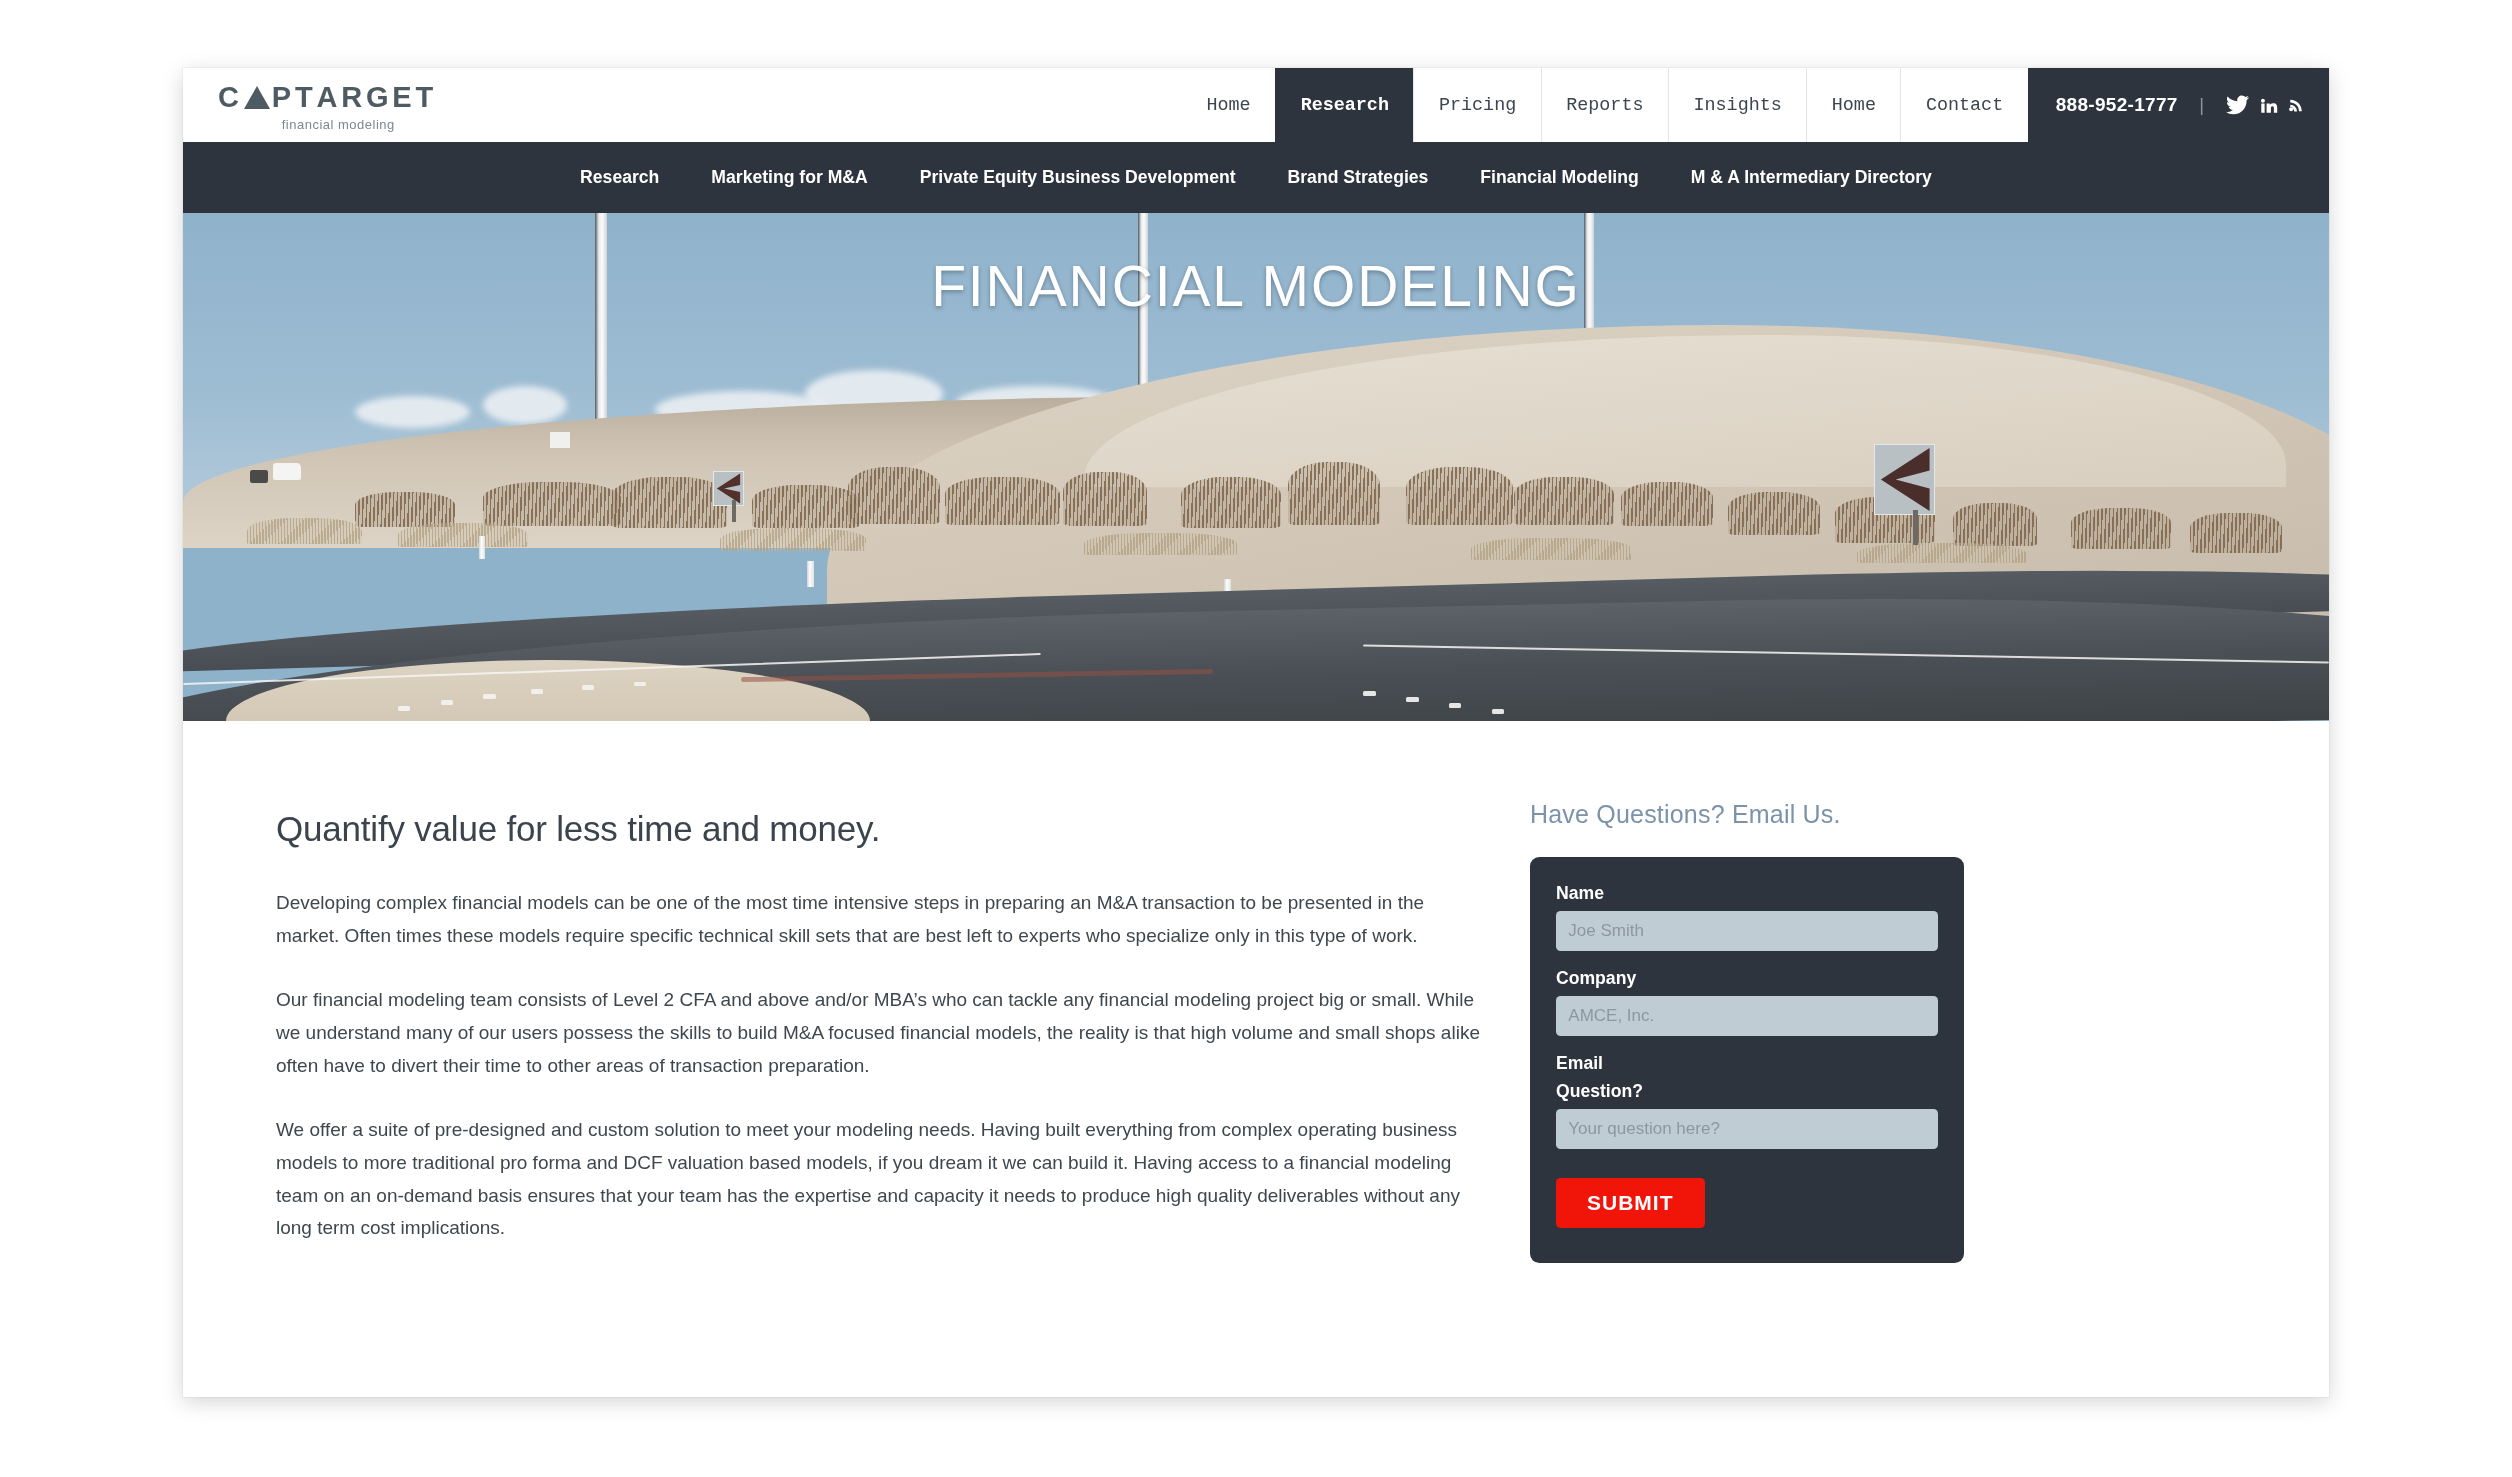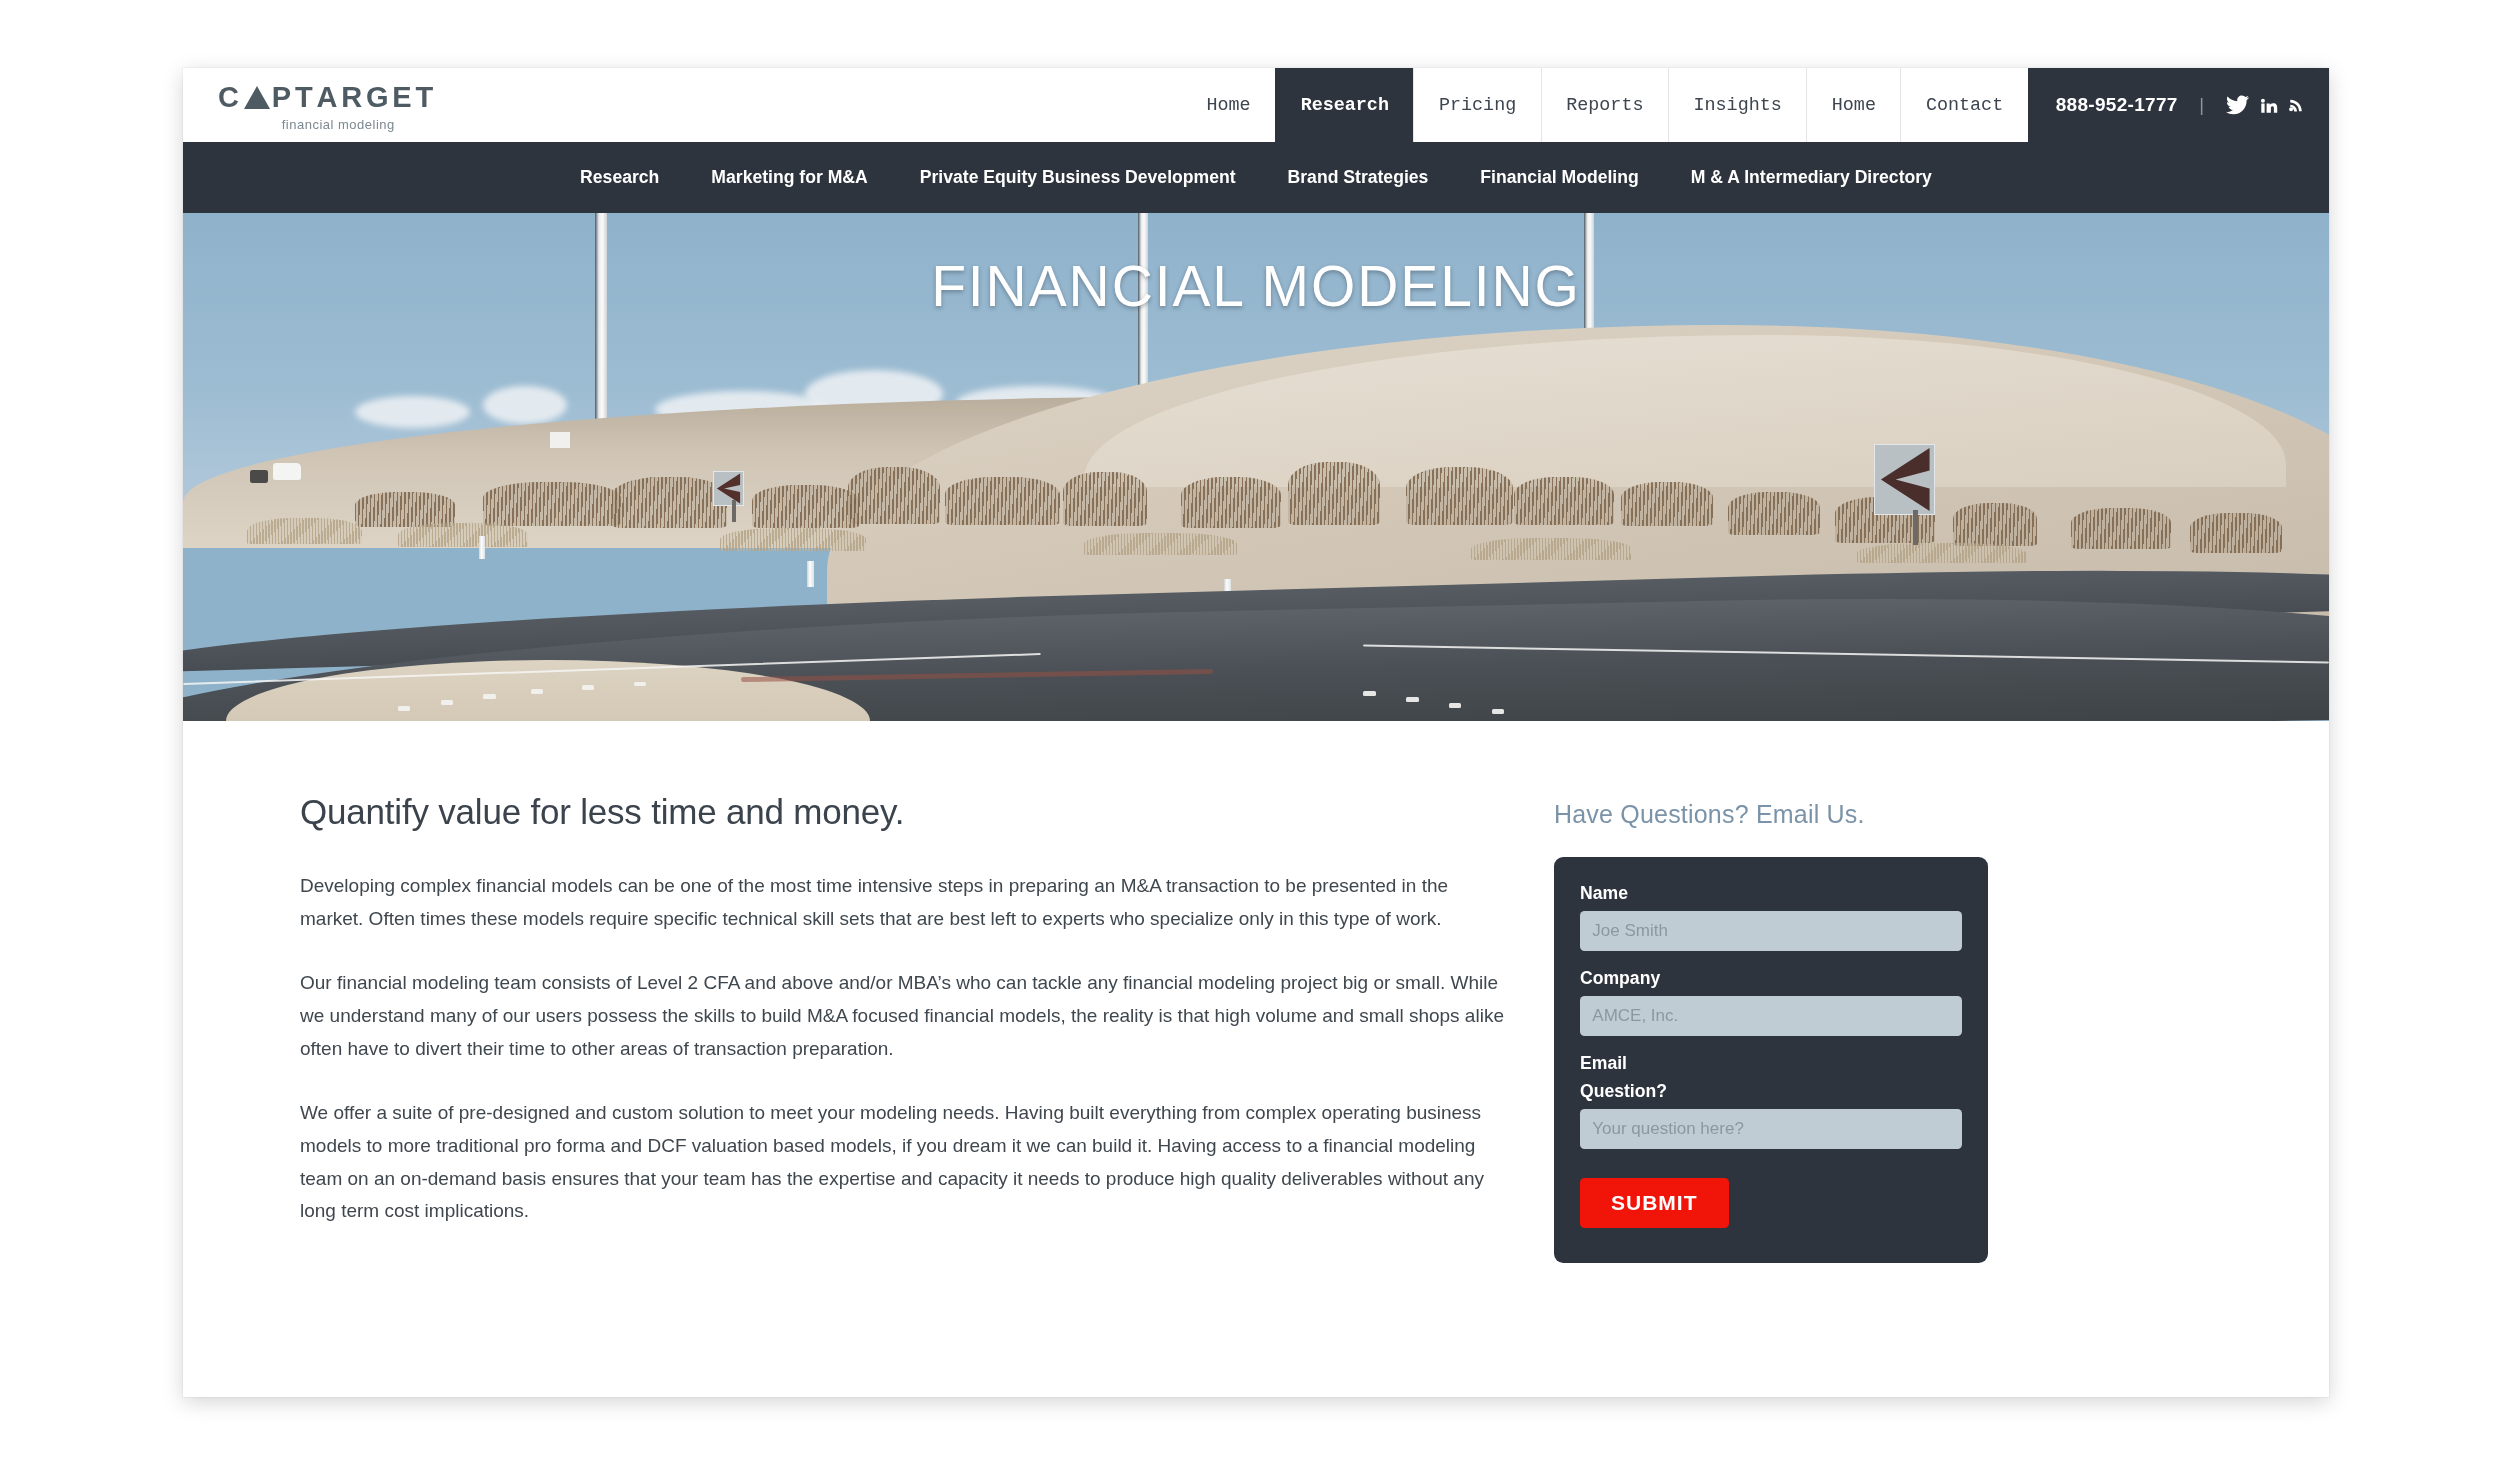--- a/index.html
+++ b/index.html
@@ -309,23 +309,24 @@
     font-weight: 300;
     letter-spacing: 1.9px;
     color: #ffffff;
     text-shadow: 0 1.5px 4.6px rgba(40,50,60,0.40);
     font-family: "Liberation Sans", sans-serif;
   }
 
   
   .content {
     display: flex;
-    padding: 71px 58px 54px 82px;
+    padding: 71px 58px 54px 58px;
     gap: 46px;
     background: #ffffff;
+    align-items: flex-end;
   }
 
   .col-left { width: 1243px; padding-left: 35px; }
 
   .headline {
     font-size: 35px;
     font-weight: 400;
     color: #3b434c;
     letter-spacing: -0.2px;
     margin-bottom: 38px;

